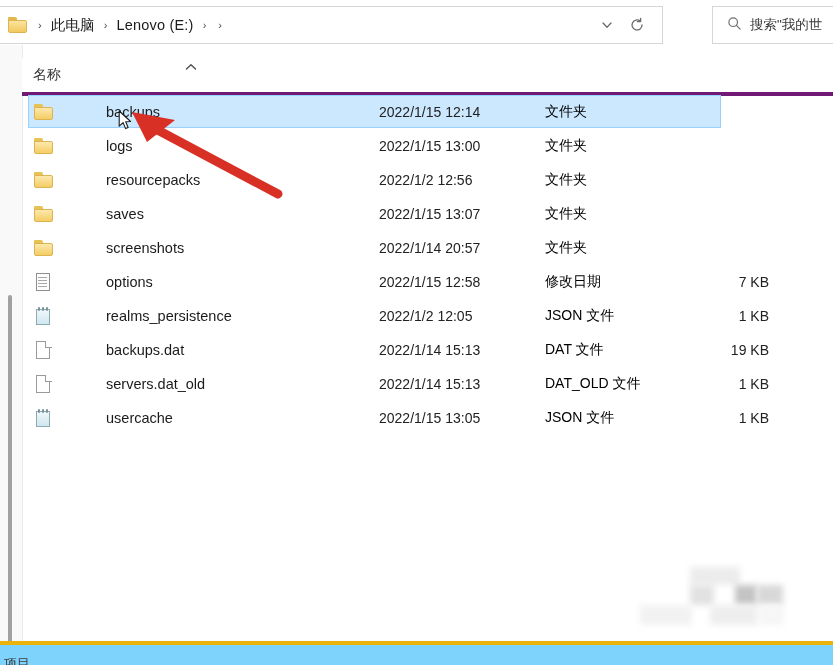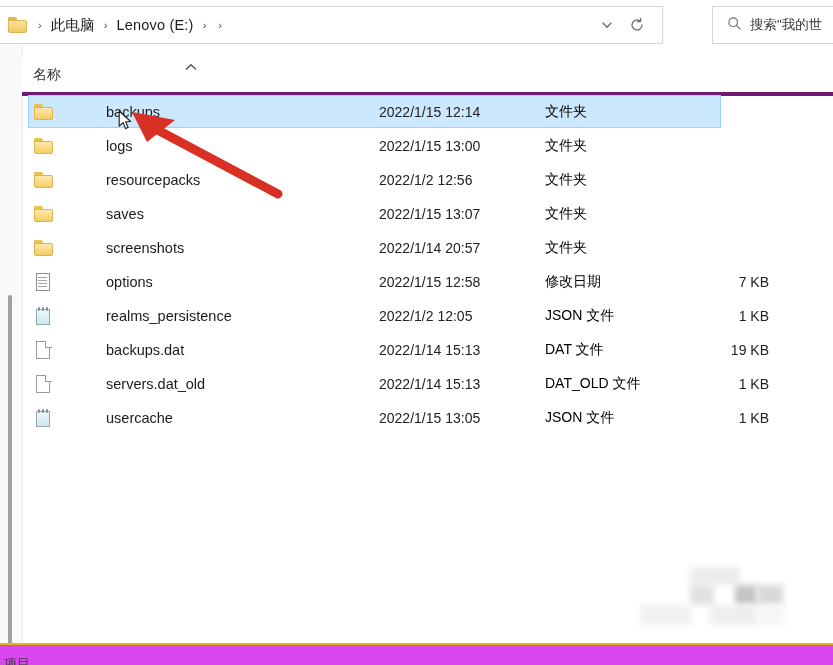--- a/index.html
+++ b/index.html
@@ -294,22 +294,22 @@
     filter: blur(3px);
   }
 
   
   #statusbar {
     position: absolute;
     left: 0;
     bottom: 0;
     width: 833px;
     height: 20px;
-    background: #d946ef;
-    border-top: 2px solid #eab308;
+    background: #7dd3fc;
+    border-top: 4px solid #eab308;
     display: flex;
     align-items: center;
     overflow: hidden;
   }
   #status-count {
     font-size: 13px;
     color: #3d3d3d;
     margin-left: 4px;
     position: relative;
     top: 9px;

